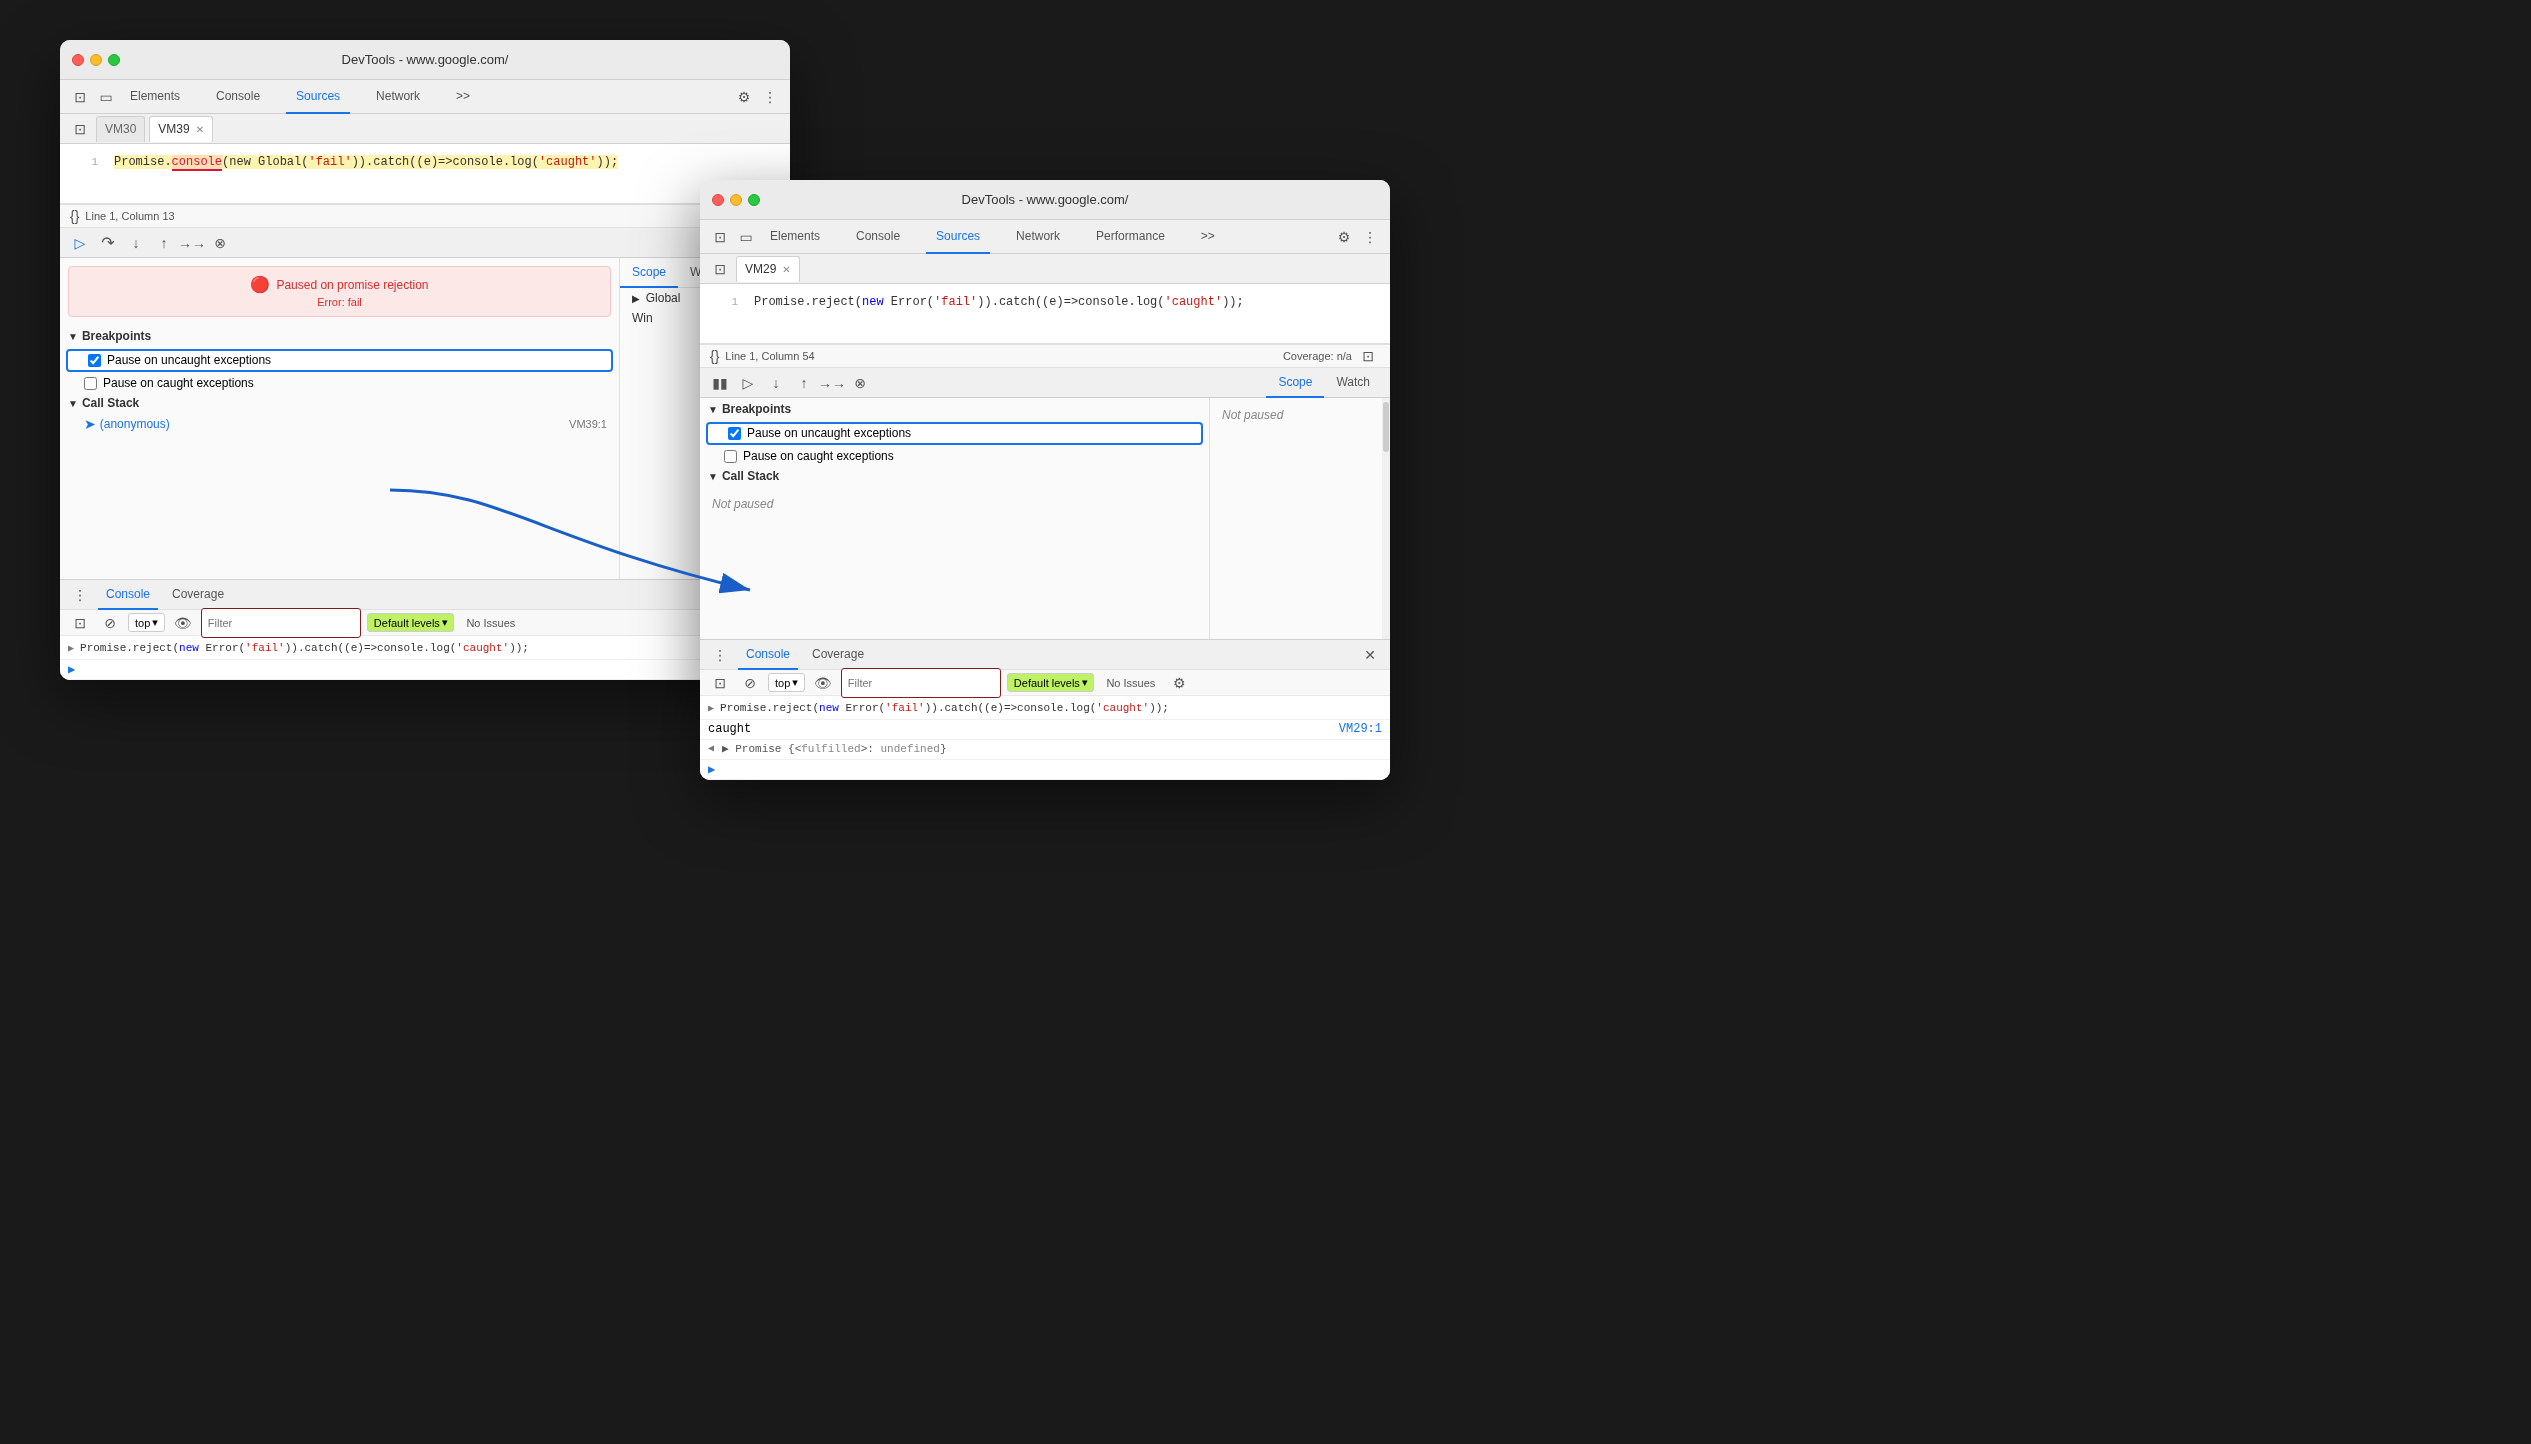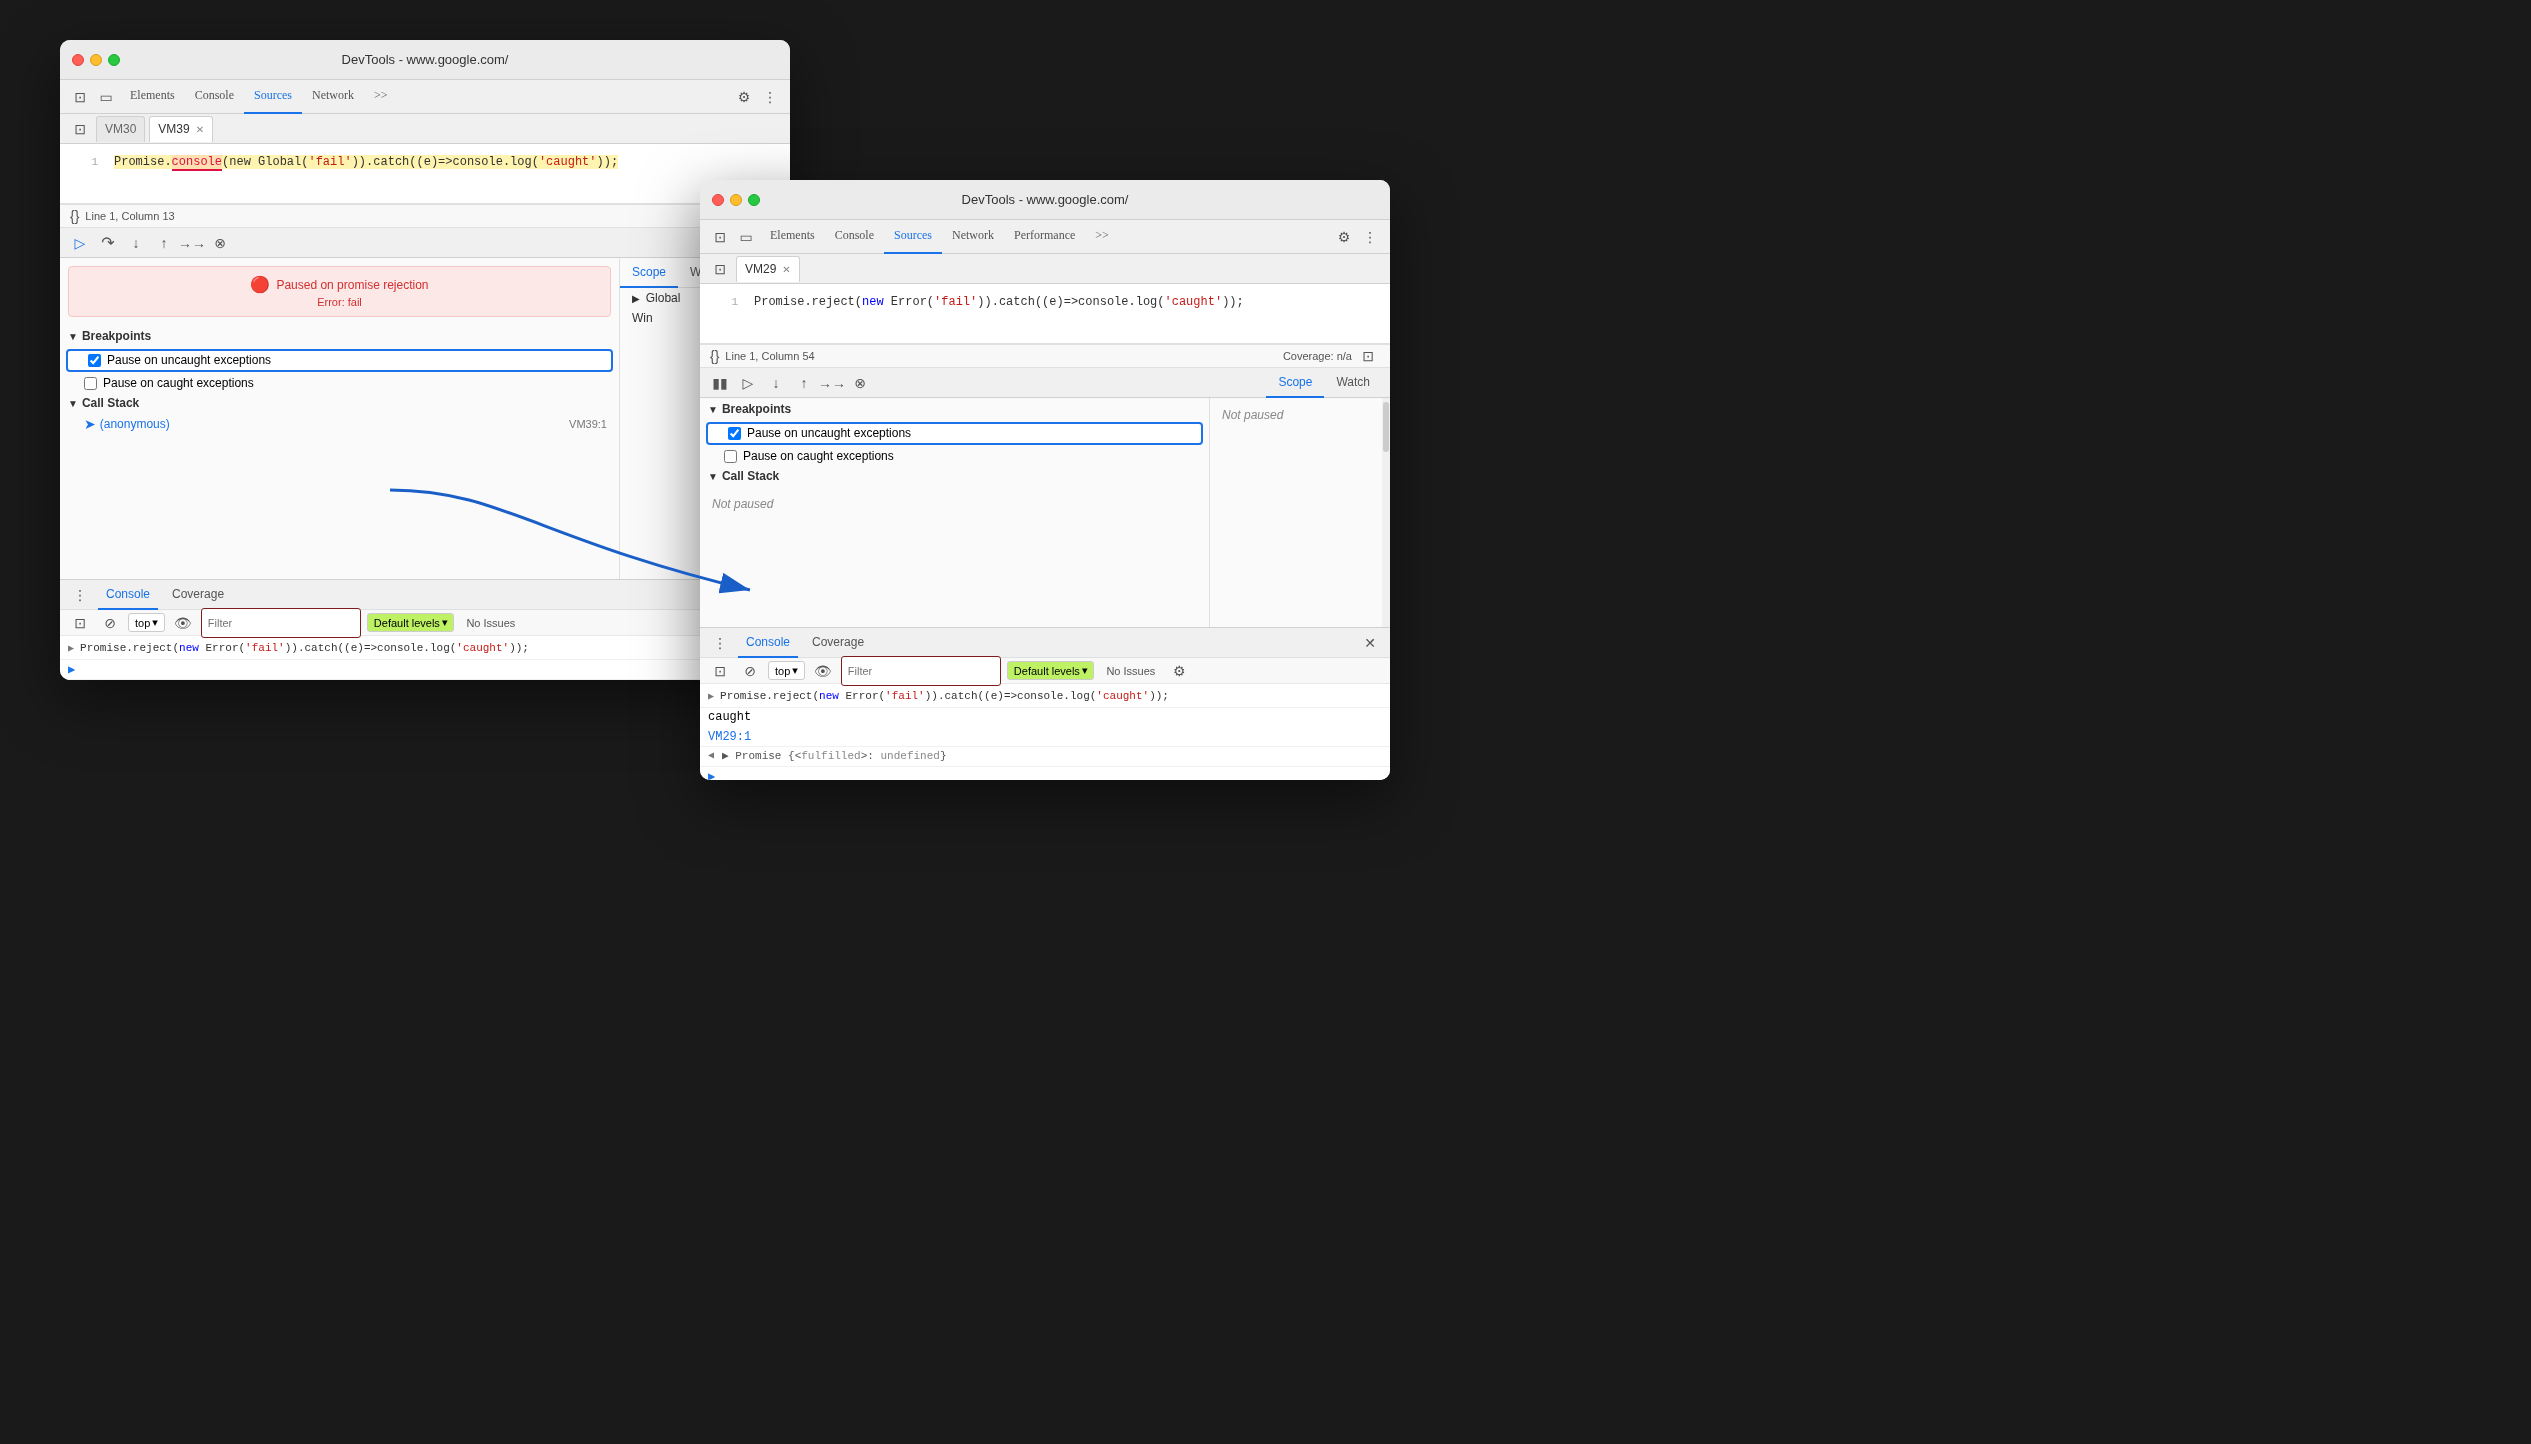--- a/index.html
+++ b/index.html
@@ -77,23 +77,22 @@
       border-radius: 3px;
       cursor: pointer;
       color: #555;
       font-size: 14px;
       border: none;
       background: none;
     }
 
     .tab-bar {
       display: flex;
-      gap: 0;
+      gap: 16px;
       flex: 1;
-      font-family: Liberation Serif, serif;
     }
 
     .tab-item {
       padding: 0 10px;
       height: 34px;
       display: flex;
       align-items: center;
       cursor: pointer;
       font-size: 12px;
       color: #555;
@@ -718,21 +717,21 @@
         <button class="toolbar-icon-btn">⚙</button>
       </div>
 
       <div class="console-output" style="max-height:100px; overflow:hidden;">
         <div class="console-line">
           <span class="chevron">▶</span>
           <span style="color:#333; font-size:11px;">
             Promise.reject(<span style="color:#0000ff;">new</span> Error(<span style="color:#c41a16;">'fail'</span>)).catch((e)=&gt;console.log(<span style="color:#c41a16;">'caught'</span>));
           </span>
         </div>
-        <div class="console-line" style="justify-content:space-between;flex-direction:column;">
+        <div class="console-line" style="justify-content:space-between;">
           <span>caught</span>
           <a class="vm29-link">VM29:1</a>
         </div>
         <div class="console-line">
           <span class="arrow-icon">◀</span>
           <span style="color:#555; font-size:11px; margin-left:2px;">
             ▶ Promise {&lt;<span style="color:#888;">fulfilled</span>&gt;: <span style="color:#888;">undefined</span>}
           </span>
         </div>
         <div class="console-line">

